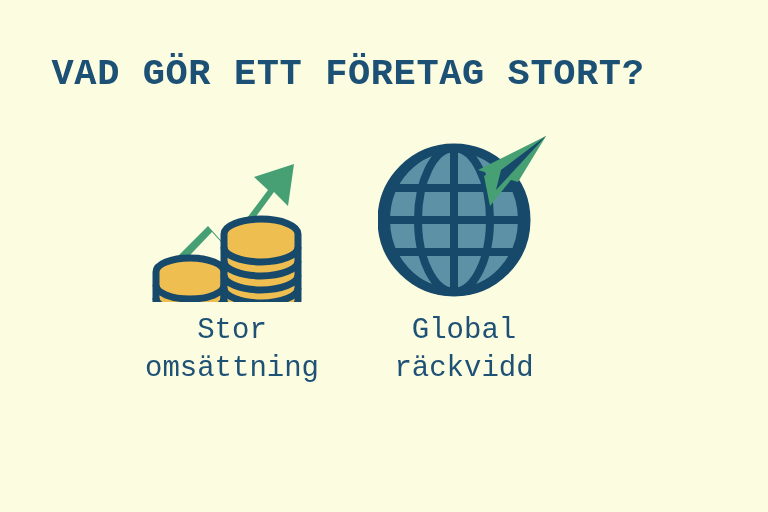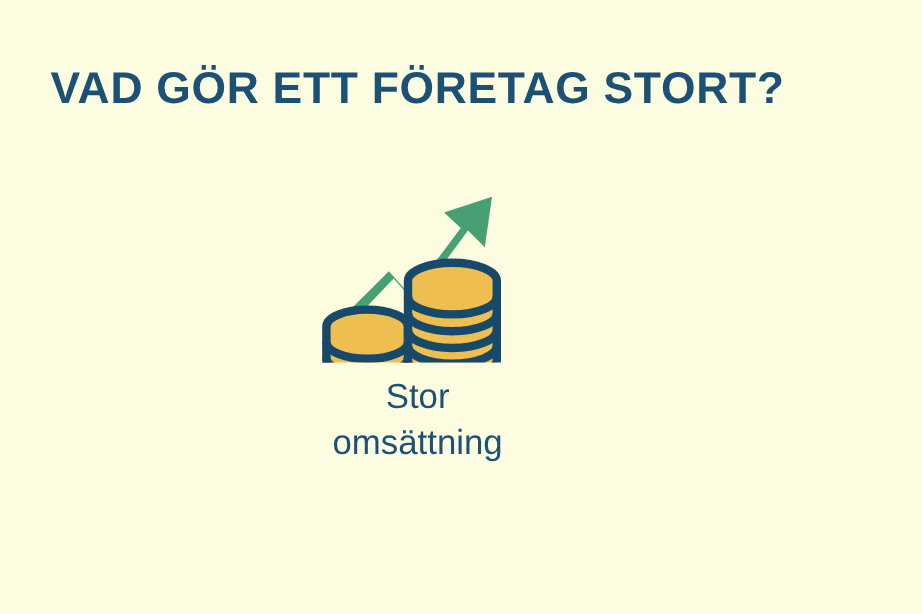--- a/index.html
+++ b/index.html
@@ -15,20 +15,21 @@
   }
   .infographic {
     position: relative;
     width: 696px;
     height: 512px;
     background: #fcfde0;
     box-sizing: border-box;
     display: flex;
     flex-direction: column;
     align-items: center;
+    font-family: Liberation Mono, monospace;
   }
   .title {
     margin-top: 55px;
     font-size: 37px;
     font-weight: 700;
     letter-spacing: 0.6px;
     color: #1c5075;
     text-align: center;
     line-height: 1.05;
     white-space: nowrap;
@@ -98,16 +99,41 @@
             <path d="M82 137 a37 15 0 0 0 74 0"></path>
             <path d="M82 151 a37 15 0 0 0 74 0"></path>
             <path d="M82 164 a37 15 0 0 0 74 0"></path>
           </g>
         </svg>
       </div>
       <div class="card-label">Stor
 omsättning</div>
     </div>
 
+    <div class="card">
+      <div class="icon-wrap">
+        <svg width="172" height="178" viewBox="0 0 172 178" aria-hidden="true">
+
+          <circle cx="76" cy="96" r="72" fill="#5d91a6" stroke="#17496b" stroke-width="9"></circle>
+          <g fill="none" stroke="#17496b" stroke-width="8">
+
+            <path d="M11 64 H141"></path>
+            <path d="M4 96 H148"></path>
+            <path d="M11 128 H141"></path>
+
+            <line x1="76" y1="24" x2="76" y2="168"></line>
+            <ellipse cx="76" cy="96" rx="36" ry="72"></ellipse>
+            <path d="M76 24 a68 72 0 0 0 0 144"></path>
+            <path d="M76 24 a68 72 0 0 1 0 144"></path>
+          </g>
+
+          <path d="M168 12 L100 46 L140 58 Z" fill="#47a073"></path>
+          <path d="M168 12 L112 82 L106 52 Z" fill="#47a073"></path>
+          <path d="M168 12 L118 66 L123 46 Z" fill="#17496b"></path>
+        </svg>
+      </div>
+      <div class="card-label">Global
+räckvidd</div>
+    </div>
 
 
   </div>
 </div>
 
 </body></html>

